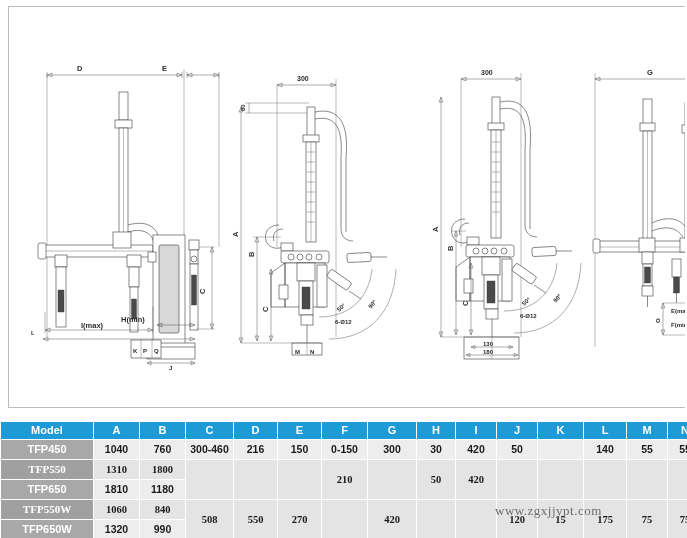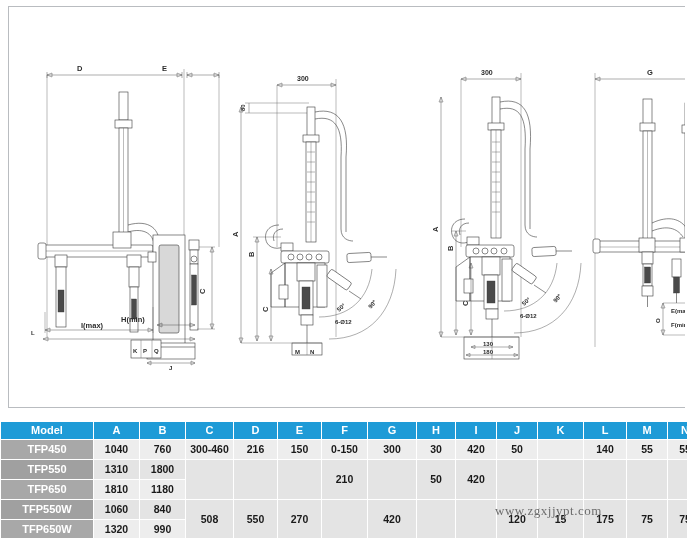--- a/index.html
+++ b/index.html
@@ -12,21 +12,21 @@
   .drawing-panel svg{display:block;}
 
   
   .spec-table{position:absolute;left:0px;top:421px;width:687px;border-collapse:collapse;
      table-layout:fixed;font-size:10px;}
   .spec-table th{background:#1e9bd7;color:#ffffff;font-weight:bold;font-size:11px;
      height:17px;line-height:17px;text-align:center;border:1px solid #ffffff;padding:0;margin-top:6px;}
   .spec-table td{height:19px;line-height:19px;text-align:center;border:1px solid #ffffff;
      padding:0;color:#1a1a1a;font-weight:bold;font-size:10.5px;background:#ededed;}
   .spec-table td.model-cell{background:#a8a8a8;color:#ffffff;font-weight:bold;font-size:11px;}
-  .spec-table tr.alt td{background:#e4e4e4;}
+  .spec-table tr.alt td{background:#e4e4e4;font-family:Liberation Serif, serif;}
   .spec-table tr.alt td.model-cell{background:#a0a0a0;}
 
   .watermark{position:absolute;left:495px;top:503px;font-family:"Liberation Serif",serif;
      font-size:13px;color:#6d6d6d;letter-spacing:.5px;white-space:nowrap;z-index:5;
      pointer-events:none;font-weight:normal;}
 
   .dimtext{font-family:"Liberation Sans",sans-serif;font-size:7px;fill:#2b2b2b;font-weight:bold;}
   .dimtext.sm{font-size:6px;}
   .dimtext.lbl{font-size:7.5px;}
   .ln{stroke:#3a3a3a;stroke-width:.6;fill:none;}

